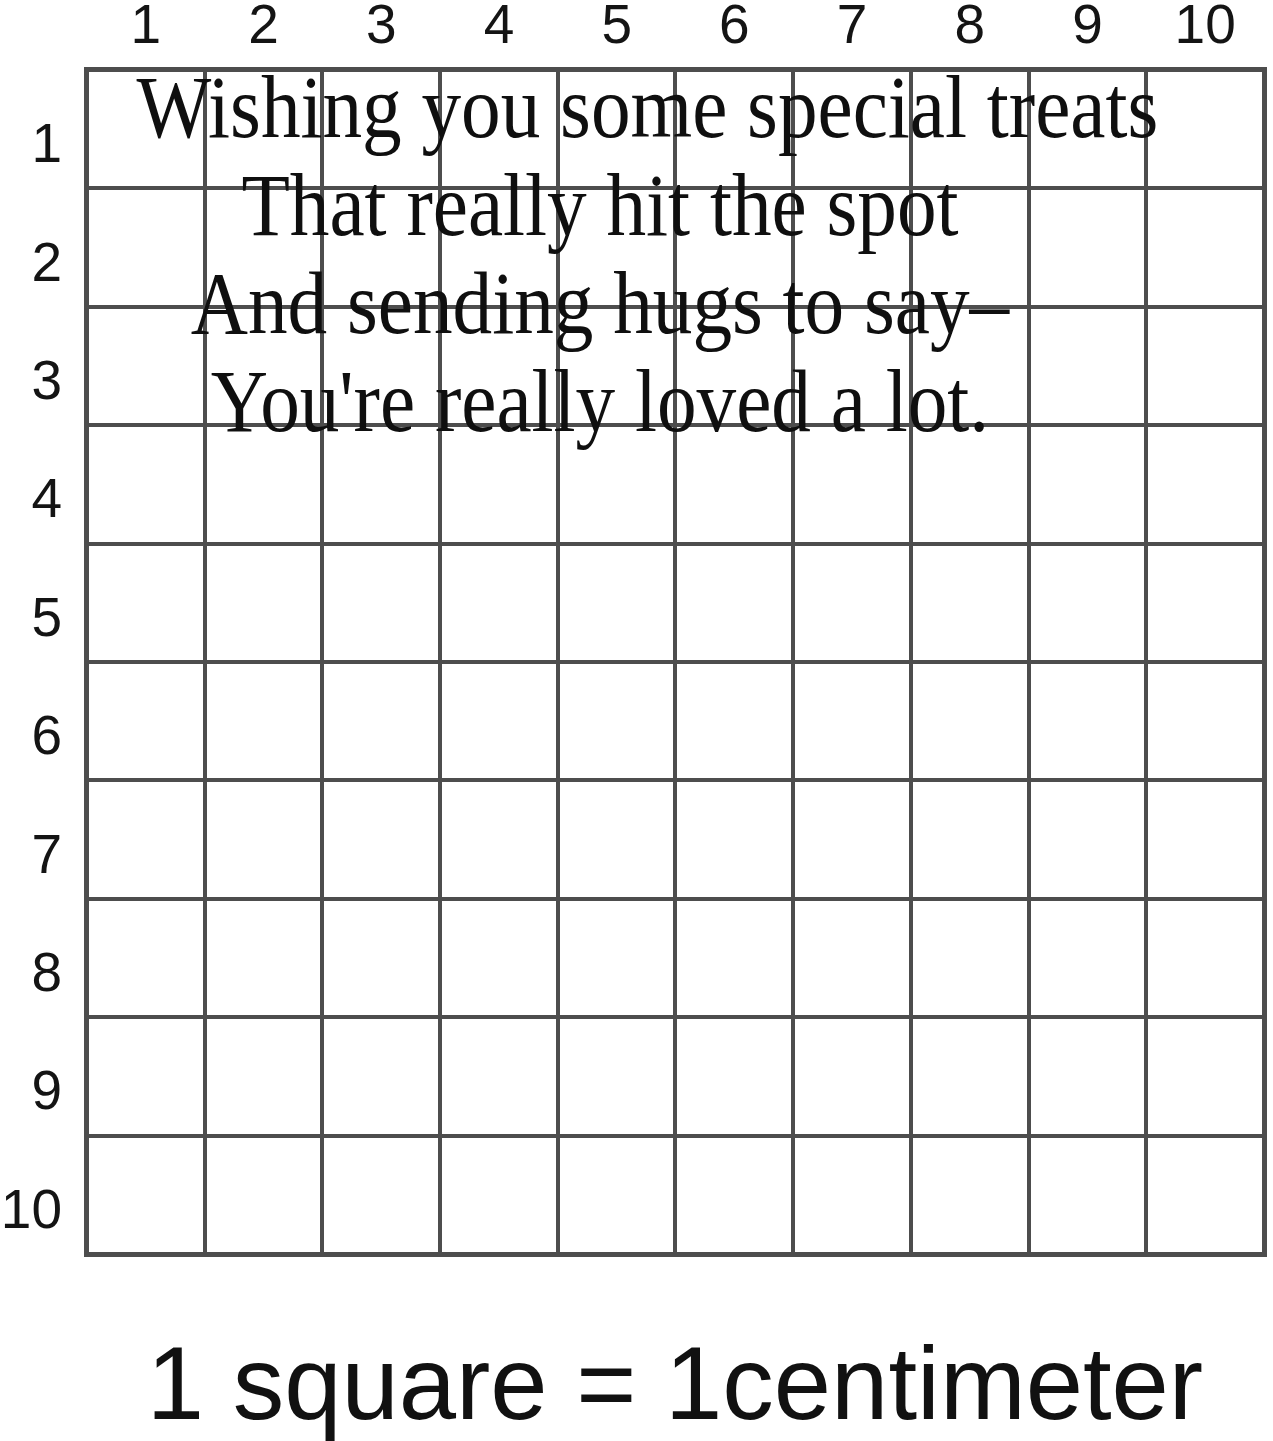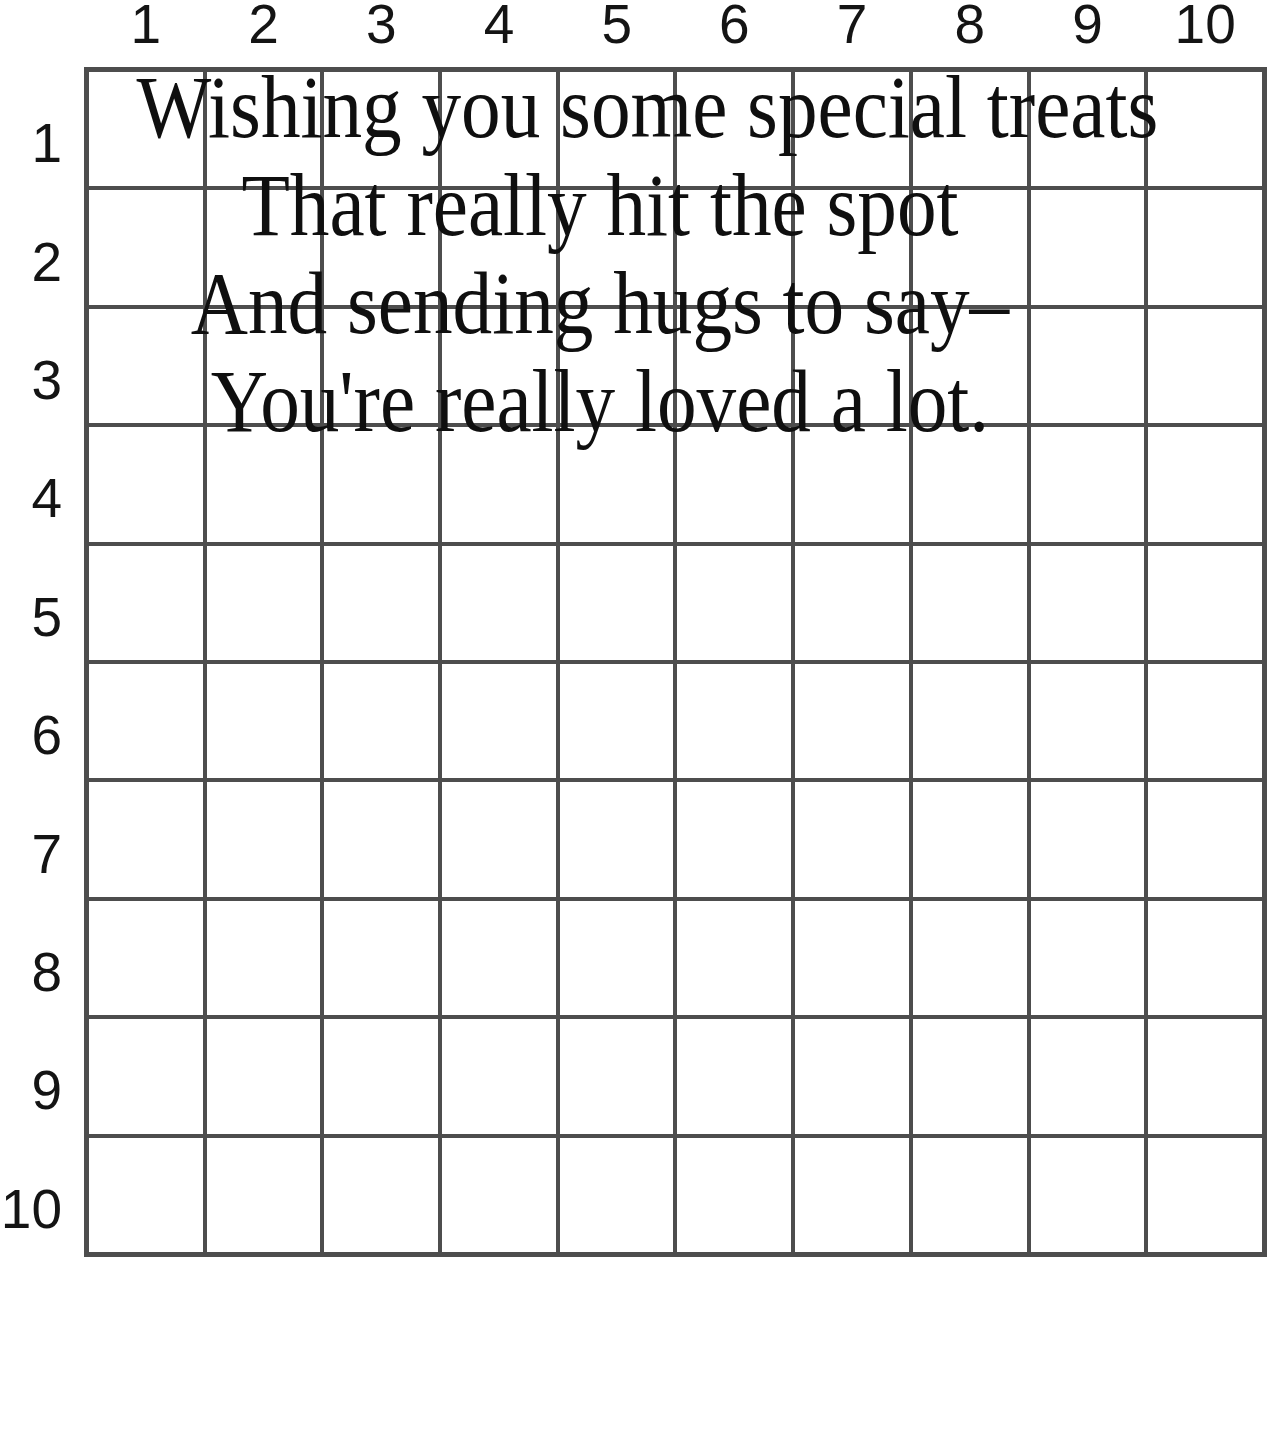--- a/index.html
+++ b/index.html
@@ -165,13 +165,14 @@
       <div class="cell" style="background: rgb(255, 255, 255);"></div>
       <div class="cell" style="background: rgb(255, 255, 255);"></div>
       <div class="cell" style="background: rgb(255, 255, 255);"></div>
     </div>
   <div class="poem">
       <div class="poem-line">Wishing you some special treats</div>
       <div class="poem-line">That really hit the spot</div>
       <div class="poem-line">And sending hugs to say–</div>
       <div class="poem-line">You're really loved a lot.</div>
     </div>
+  <div class="caption">1 square = 1centimeter</div>
 </div>
 
 </body></html>

